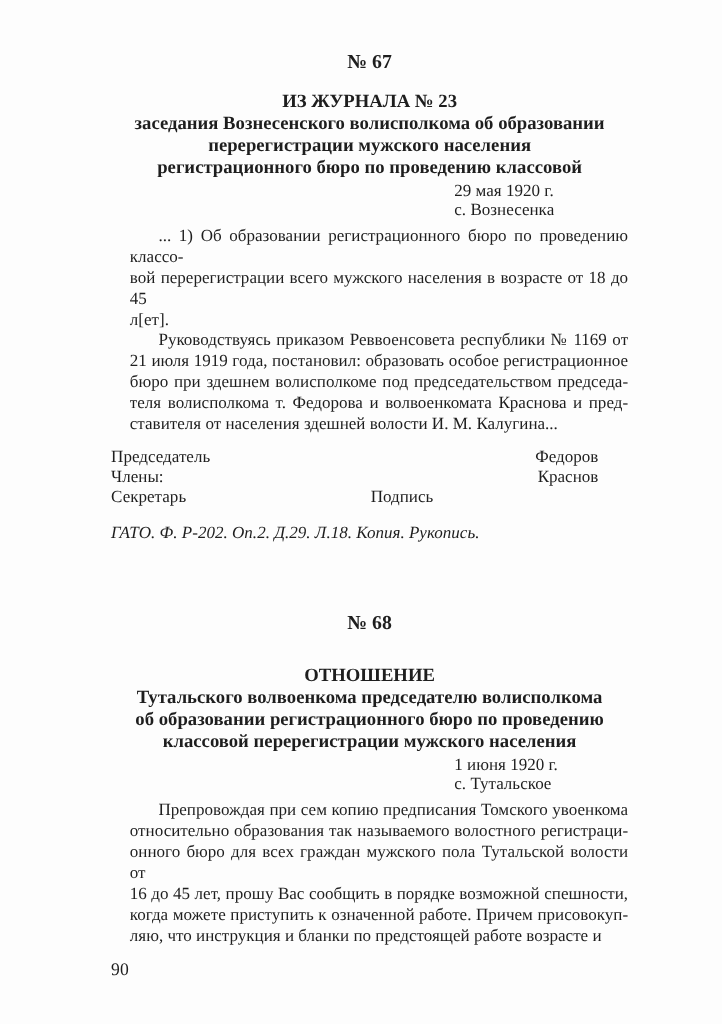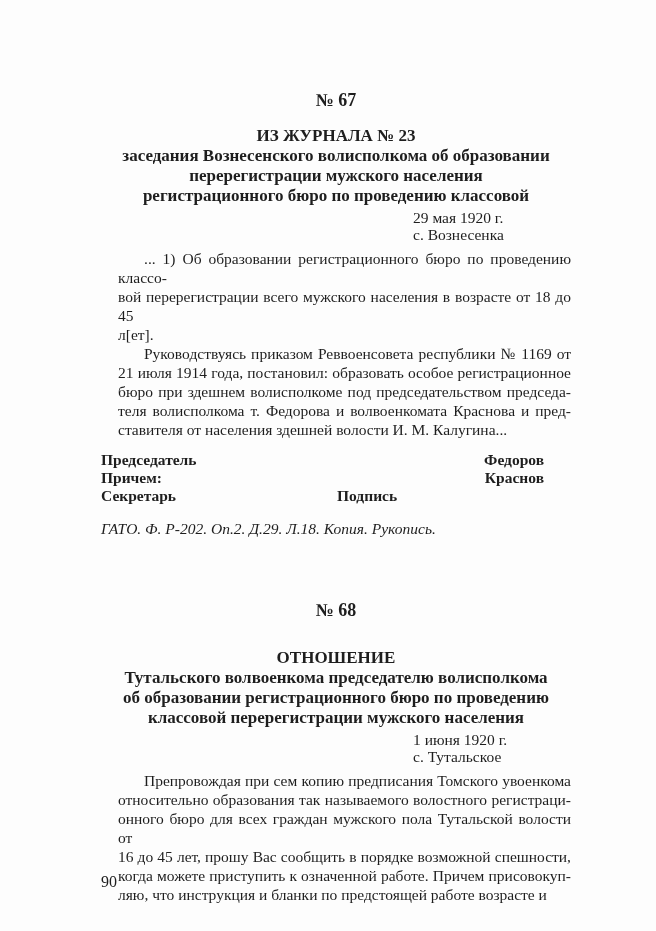--- a/index.html
+++ b/index.html
@@ -14,21 +14,21 @@
     background: #fdfdfd;
     color: #1e1e1e;
     font-family: "Liberation Serif", serif;
   }
   .content {
     position: absolute;
     left: 101px;
     top: 0;
     width: 470px;
   }
-  .doc1 { padding-top: 90px; }
+  .doc1 { padding-top: 46px; }
   .doc2 { margin-top: 62px; }
 
   .doc-number {
     font-weight: bold;
     font-size: 18px;
     line-height: 20px;
     text-align: center;
   }
   .doc-title {
     font-weight: bold;
@@ -57,21 +57,20 @@
     text-align-last: justify;
     margin-left: 17px;
   }
   .jpara .jline:last-child { text-align-last: left; }
   .jpara .jline:first-child { text-indent: 26px; }
 
   .sig-block {
     margin-top: 12px;
     font-size: 15.5px;
     line-height: 18px;
-    font-weight: bold;
   }
   .sig-row { position: relative; height: 18px; }
   .sig-role { position: absolute; left: 0; }
   .sig-center { position: absolute; left: 236px; }
   .sig-name { position: absolute; right: 27px; }
 
   .archive {
     font-style: italic;
     font-size: 15.5px;
     line-height: 19px;
@@ -107,34 +106,34 @@
     </div>
 
     <div class="jpara">
         <div class="jline">... 1) Об образовании регистрационного бюро по проведению классо-</div>
         <div class="jline">вой перерегистрации всего мужского населения в возрасте от 18 до 45</div>
         <div class="jline">л[ет].</div>
       </div>
 
     <div class="jpara">
         <div class="jline">Руководствуясь приказом Реввоенсовета республики № 1169 от</div>
-        <div class="jline">21 июля 1914 года, постановил: образовать особое регистрационное</div>
+        <div class="jline">21 июля 1919 года, постановил: образовать особое регистрационное</div>
         <div class="jline">бюро при здешнем волисполкоме под председательством председа-</div>
         <div class="jline">теля волисполкома т. Федорова и волвоенкомата Краснова и пред-</div>
         <div class="jline">ставителя от населения здешней волости И. М. Калугина...</div>
       </div>
 
     <div class="sig-block">
         <div class="sig-row">
         <span class="sig-role">Председатель</span>
         <span class="sig-center"></span>
         <span class="sig-name">Федоров</span>
       </div>
         <div class="sig-row">
-        <span class="sig-role">Причем:</span>
+        <span class="sig-role">Члены:</span>
         <span class="sig-center"></span>
         <span class="sig-name">Краснов</span>
       </div>
         <div class="sig-row">
         <span class="sig-role">Секретарь</span>
         <span class="sig-center">Подпись</span>
         <span class="sig-name"></span>
       </div>
       </div>
 

